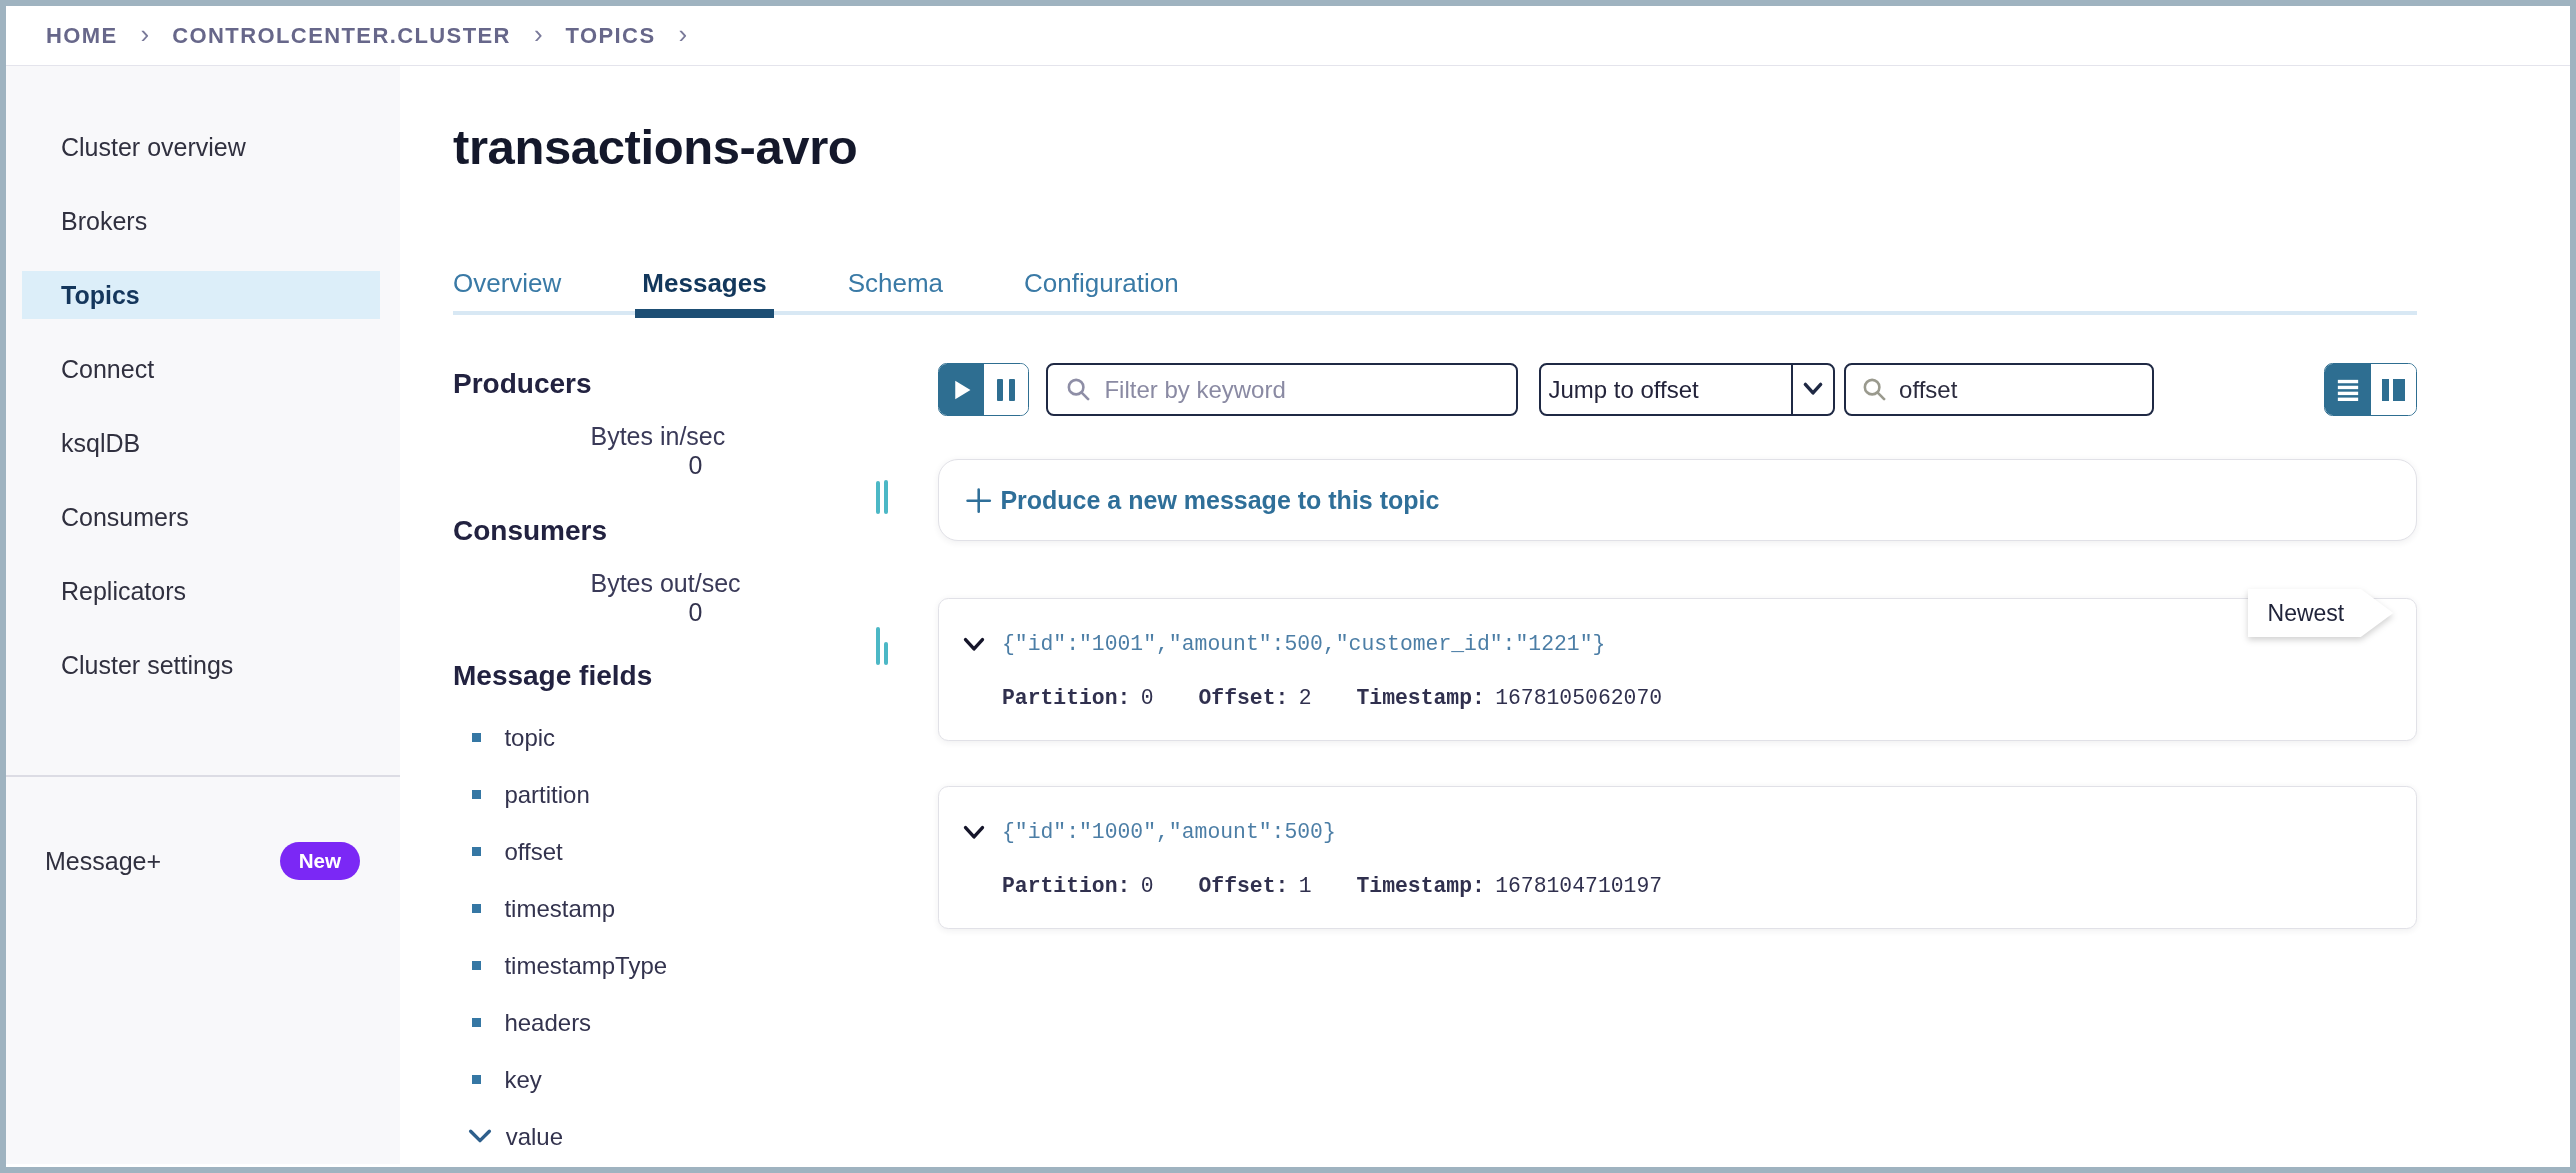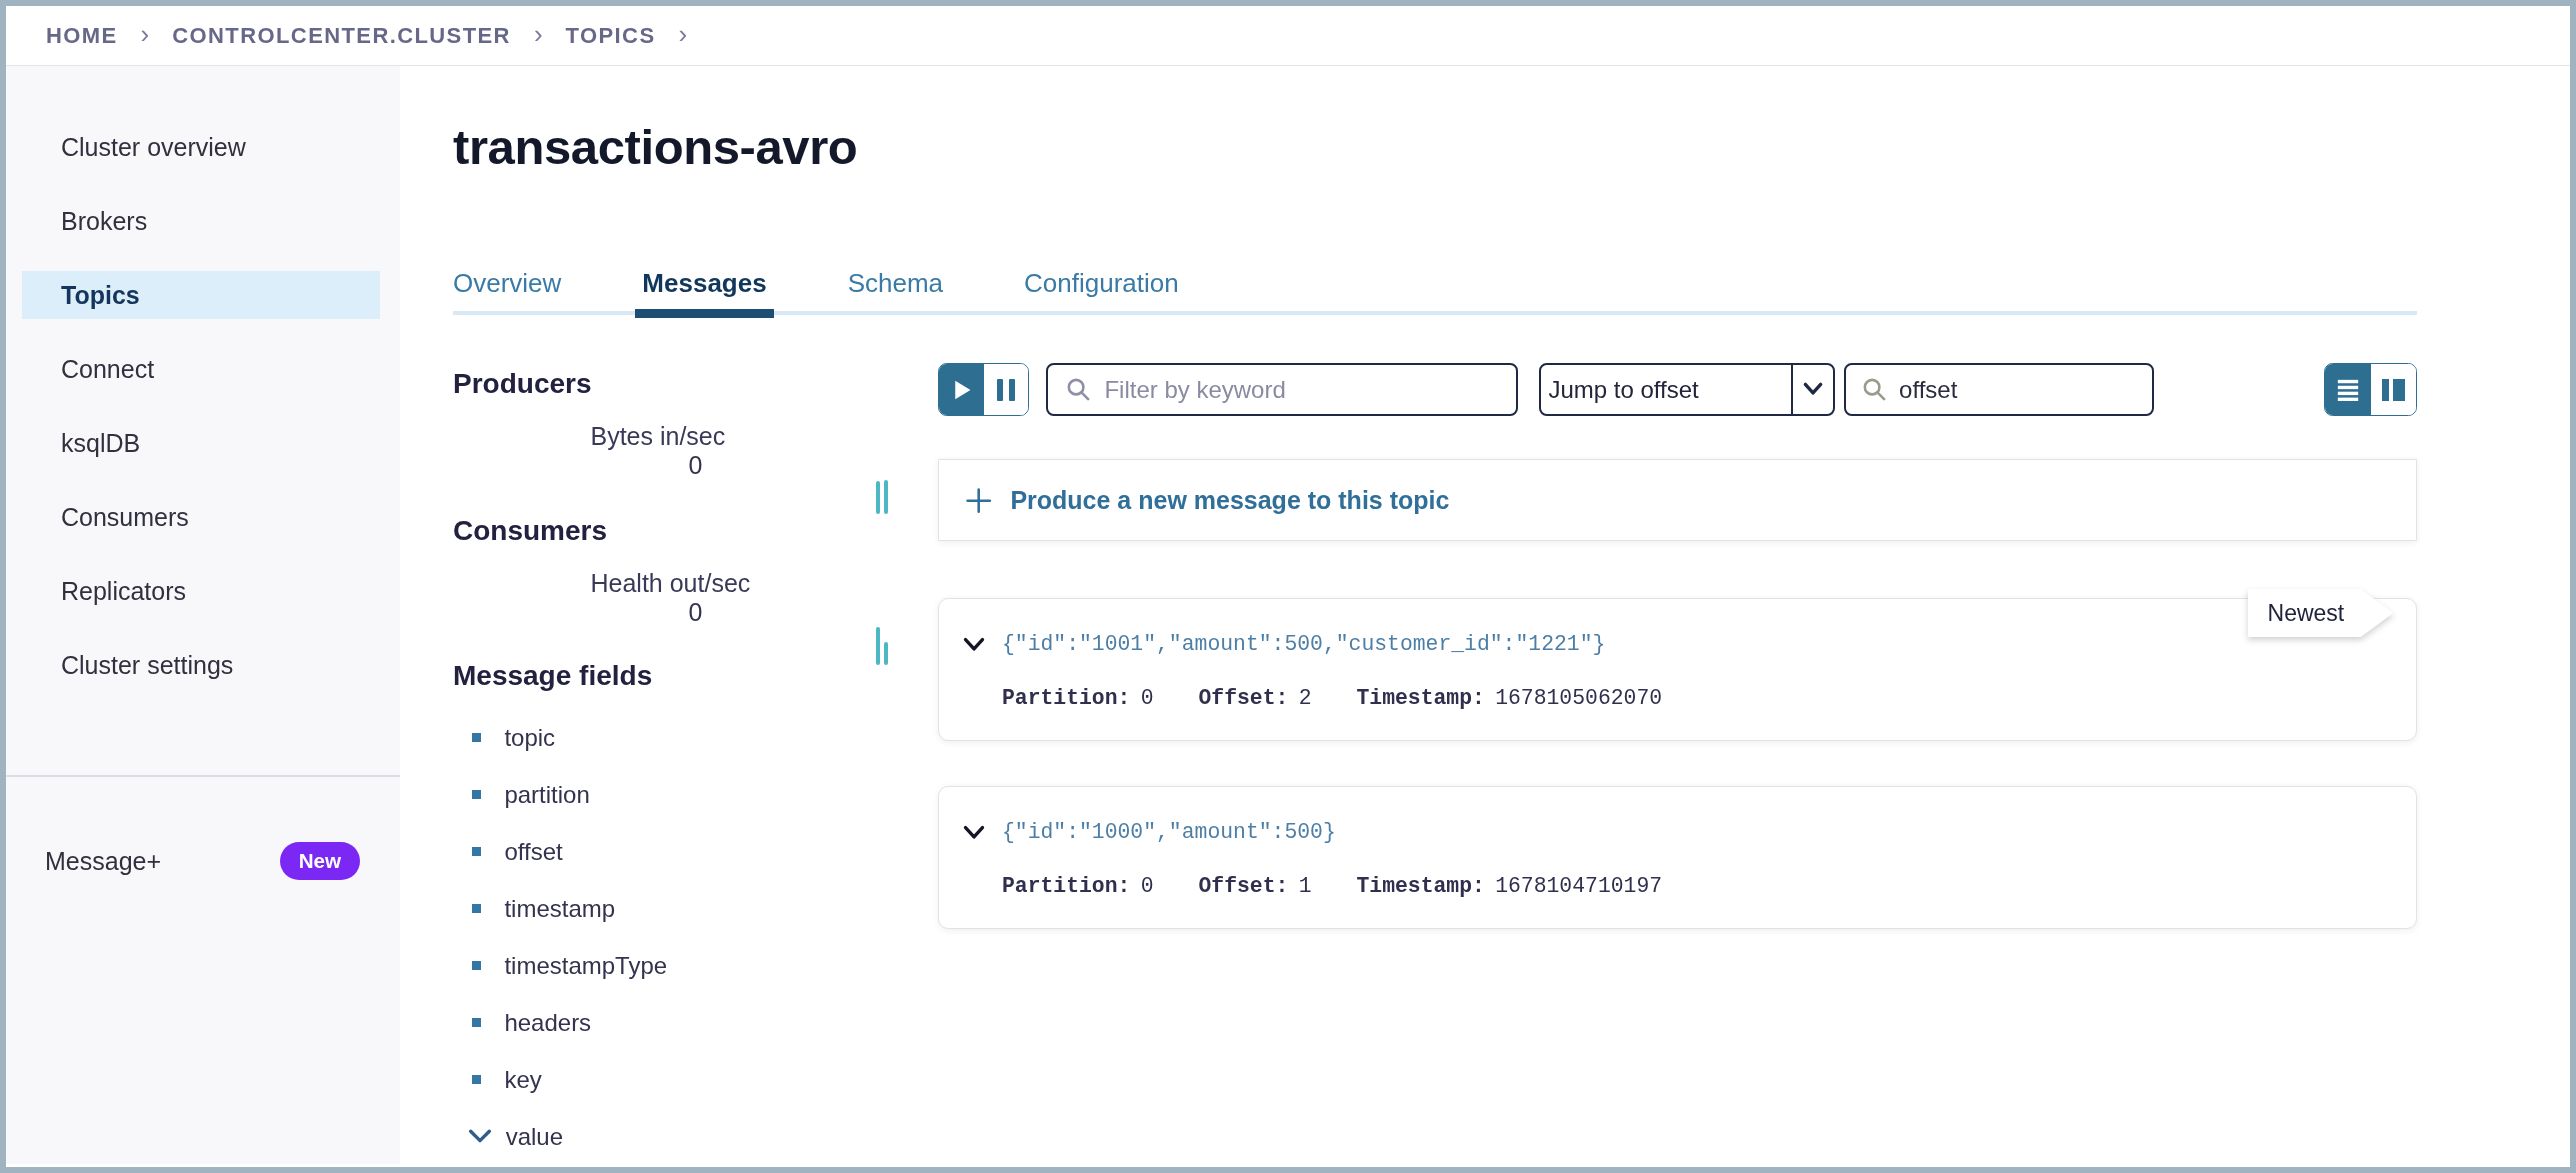--- a/index.html
+++ b/index.html
@@ -97,23 +97,23 @@
   .offset-box { margin-left:8.6px; width:310px; padding-left:15.4px; gap:10.3px; }
   .viewtoggle {
     margin-left:auto; width:93px; height:53px; border:1.7px solid #2E6E91;
     border-radius:8.6px; overflow:hidden; display:flex; flex-shrink:0; cursor:pointer;
   }
   .vt-list { width:46px; background:#2E6E91; display:flex; align-items:center; justify-content:center; }
   .vt-grid { flex:1; background:#fff; display:flex; align-items:center; justify-content:center; gap:3.4px; }
   .vt-grid i { display:block; background:#2E6E91; }
   .vt-grid .thin { width:6.9px; height:22px; } .vt-grid .wide { width:12px; height:22px; }
   .produce-card {
-    margin-top:43px; height:82px; border:1.7px solid #E1E1E7; border-radius:1px;
+    margin-top:43px; height:82px; border:1.7px solid #E1E1E7; border-radius:20px;
     box-shadow:0 1.7px 6.9px rgba(40,40,60,0.07);
-    display:flex; align-items:center; padding-left:26px; gap:18px; cursor:pointer; background:#fff;
+    display:flex; align-items:center; padding-left:26px; gap:8px; cursor:pointer; background:#fff;
   }
   .produce-label { font-size:25px; font-weight:700; color:#2F6F99; }
   .msg-card {
     position:relative; height:143px; border:1.7px solid #E1E1E7; border-radius:10.3px;
     box-shadow:0 1.7px 6.9px rgba(40,40,60,0.07); background:#fff;
   }
   .msg-card.first { margin-top:57px; }
   .msg-card.second { margin-top:45px; }
   .msg-row1 { position:absolute; top:33px; left:24px; display:flex; align-items:center; gap:17px; }
   .msg-json { font-family:"Liberation Mono", monospace; font-size:21.4px; color:#4C7EA6; }
@@ -184,21 +184,21 @@
             <span class="metric-label">Bytes in/sec</span>
             <span class="metric-value">0</span>
             <span class="spark">
                 <i style="height:33px"></i>
                 <i style="height:34px"></i>
               </span>
           </div>
 
           <div class="section-h gap-69">Consumers</div>
           <div class="metric-row">
-            <span class="metric-label">Health out/sec</span>
+            <span class="metric-label">Bytes out/sec</span>
             <span class="metric-value">0</span>
             <span class="spark">
                 <i style="height:38px"></i>
                 <i style="height:23px"></i>
               </span>
           </div>
 
           <div class="section-h gap-66">Message fields</div>
           <div class="fields-list">
             <div class="field-row">

